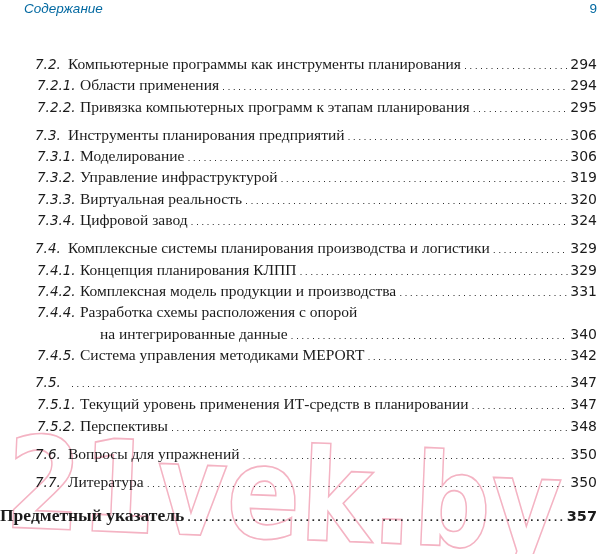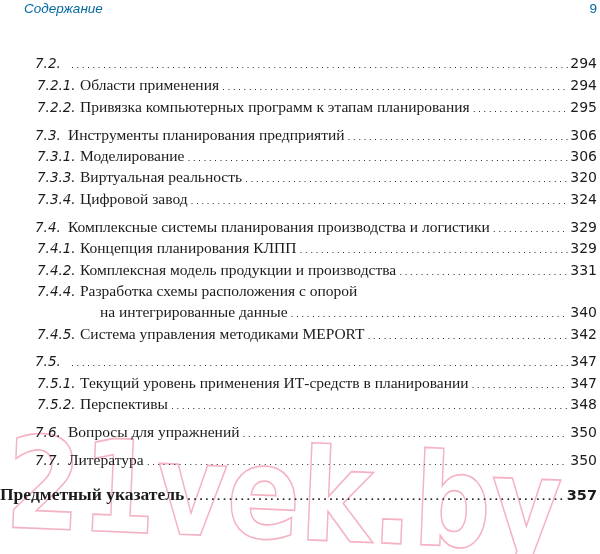--- a/index.html
+++ b/index.html
@@ -91,20 +91,21 @@
 
 <div class="page-header">
   <span class="running-title">Содержание</span>
   <span class="folio">9</span>
 </div>
 
 <div class="toc">
     <div class="group">
       <div class="row l1">
         <span class="num">7.2.</span>
+        <span class="title">Компьютерные программы как инструменты планирования</span>
         <span class="leader"></span>
         <span class="page">294</span>
       </div>
       <div class="row l2">
         <span class="num">7.2.1.</span>
         <span class="title">Области применения</span>
         <span class="leader"></span>
         <span class="page">294</span>
       </div>
       <div class="row l2">
@@ -121,20 +122,26 @@
         <span class="leader"></span>
         <span class="page">306</span>
       </div>
       <div class="row l2">
         <span class="num">7.3.1.</span>
         <span class="title">Моделирование</span>
         <span class="leader"></span>
         <span class="page">306</span>
       </div>
       <div class="row l2">
+        <span class="num">7.3.2.</span>
+        <span class="title">Управление инфраструктурой</span>
+        <span class="leader"></span>
+        <span class="page">319</span>
+      </div>
+      <div class="row l2">
         <span class="num">7.3.3.</span>
         <span class="title">Виртуальная реальность</span>
         <span class="leader"></span>
         <span class="page">320</span>
       </div>
       <div class="row l2">
         <span class="num">7.3.4.</span>
         <span class="title">Цифровой завод</span>
         <span class="leader"></span>
         <span class="page">324</span>

